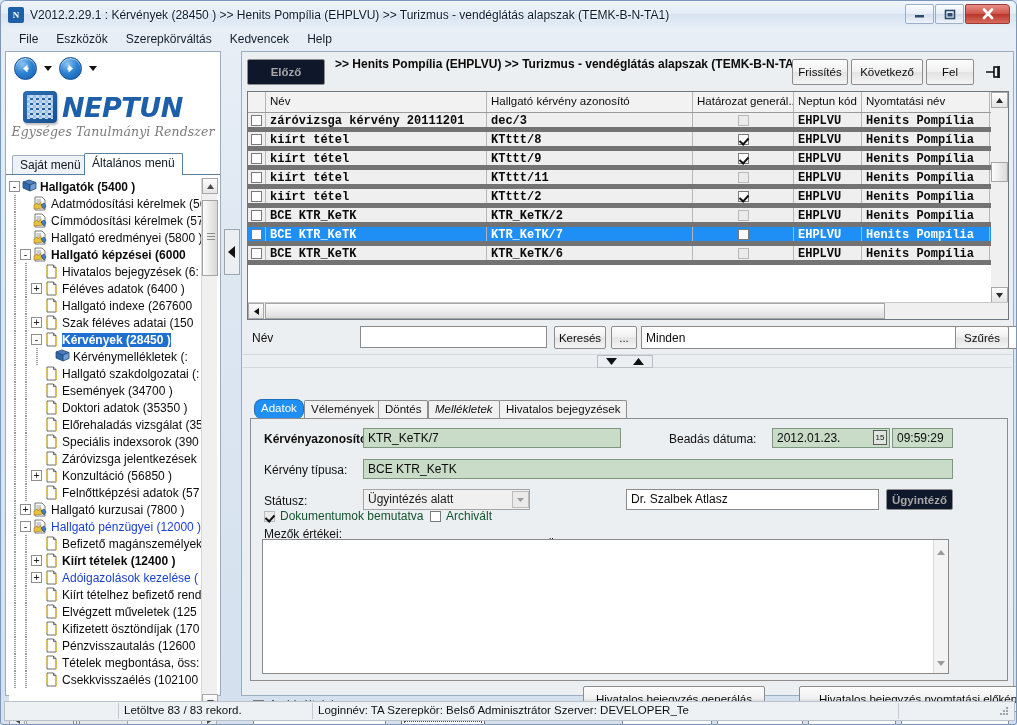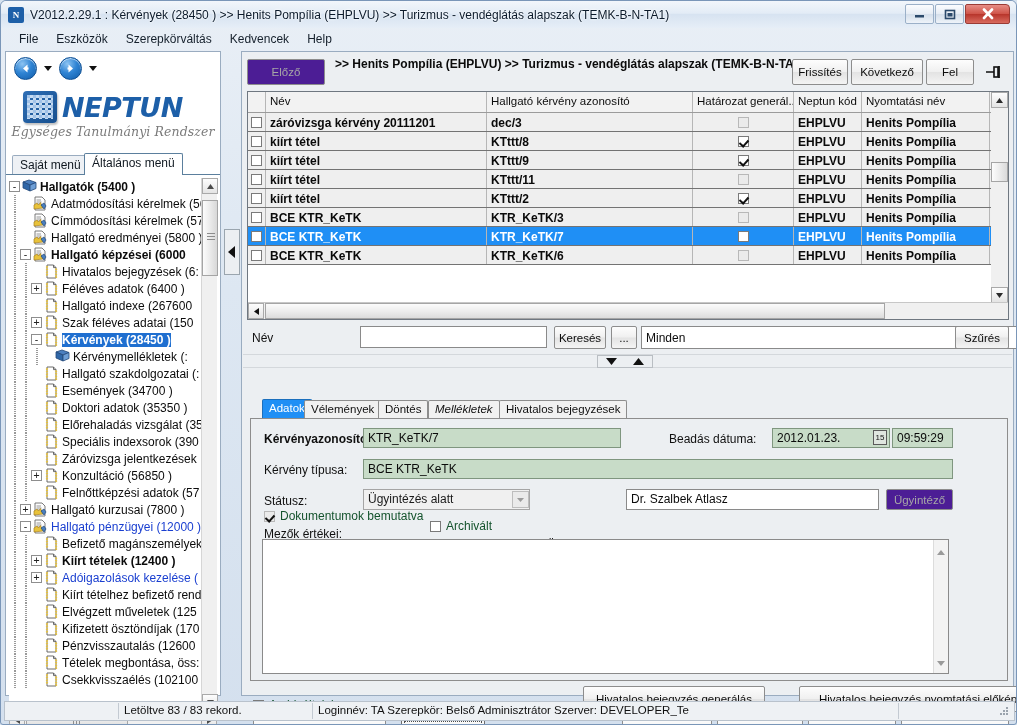--- a/index.html
+++ b/index.html
@@ -178,41 +178,41 @@
 
   
   #head {
     position:absolute; left:5px; top:4px; width:762px; height:34px;
   }
   .gbtn {
     border:1px solid #8d8d8d; background:linear-gradient(to bottom,#fdfdfd 0%,#f0f0f0 48%,#e3e3e3 52%,#f4f4f4 100%);
     font-size:11.5px; color:#0c0c0c; display:flex; align-items:center; justify-content:center;
     border-radius:2px;
   }
-  .gbtn.disabled { color:#a7a7a7; background:#4c1d95; }
+  .gbtn.disabled { color:#a7a7a7; background:#0f172a;font-weight:bold; }
   #btn-elozo { position:absolute; left:0; top:3px; width:78px; height:26px; }
   #breadcrumb {
     position:absolute; left:88px; top:0px; width:600px;
     font-size:12px; font-weight:bold; color:#0b0b0b; line-height:17px;
   }
   #btn-frissites { position:absolute; left:545px; top:3px; width:56px; height:26px; }
   #btn-kovetkezo { position:absolute; left:604px; top:3px; width:72px; height:26px; }
   #btn-fel       { position:absolute; left:679px; top:3px; width:48px; height:26px; }
   #pin { position:absolute; left:735px; top:6px; width:22px; height:20px; display:flex;align-items:center;justify-content:center;}
 
   
   #grid {
     position:absolute; left:5px; top:39px; width:762px; height:229px;
     background:#fff; border:1px solid #6f7780;
   }
   #grid-head { display:flex; height:21px; background:#f2f2f2; border-bottom:1px solid #9b9b9b; }
   .gh { border-right:1px solid #b6b6b6; padding:3px 4px 0 4px; font-size:11.5px; color:#0d0d0d;
         overflow:hidden; white-space:nowrap; }
-  .grow { display:flex; height:19px; border-bottom:1px solid #737373; font-size:12px; font-weight:bold;
-          color:#0a0a0a; background:#efefef; }
+  .grow { display:flex; height:19px; border-bottom:5px solid #737373; font-size:12px; font-weight:bold;
+          color:#0a0a0a; background:#efefef;font-family:Liberation Mono, monospace; }
   .grow.sel { background:#1f8ff5; color:#ffffff; }
   .gc { border-right:1px solid #b6b6b6; padding:1px 4px 0 4px; overflow:hidden; white-space:nowrap;
         display:flex; align-items:center; }
   .gc.ctr { justify-content:center; }
   .cb { width:11px;height:11px;border:1px solid #7a7a7a; background:#fff; display:inline-block;
         position:relative; flex:0 0 auto; }
   .cb.checked::after {
     content:""; position:absolute; left:2px; top:1px; width:4px; height:7px;
     border:solid #111; border-width:0 2px 2px 0; transform:rotate(42deg);
   }
@@ -812,21 +812,21 @@
               <span class="cb checked"></span>
             </div>
             <div class="gc" style="width:68px;">EHPLVU</div>
             <div class="gc" style="width:128px;">Henits Pompília</div>
           </div>
           <div class="grow">
             <div class="gc ctr" style="width:18px;">
               <span class="cb"></span>
             </div>
             <div class="gc" style="width:221px;">BCE KTR_KeTK</div>
-            <div class="gc" style="width:206px;">KTR_KeTK/3</div>
+            <div class="gc" style="width:206px;">KTR_KeTK/2</div>
             <div class="gc ctr" style="width:101px;">
               <span class="cb light"></span>
             </div>
             <div class="gc" style="width:68px;">EHPLVU</div>
             <div class="gc" style="width:128px;">Henits Pompília</div>
           </div>
           <div class="grow sel">
             <div class="gc ctr" style="width:18px;">
               <span class="cb"></span>
             </div>
@@ -893,21 +893,21 @@
         <svg width="11" height="7" viewBox="0 0 11 7">
             <path d="M0 0 L11 0 L5.5 7 Z" fill="#111"></path>
           </svg>
         <svg width="11" height="7" viewBox="0 0 11 7">
             <path d="M5.5 0 L11 7 L0 7 Z" fill="#111"></path>
           </svg>
       </div>
     </div>
 
     <div id="tabsbar">
-      <div class="dtab active" style="left:12px;">Adatok</div>
+      <div class="dtab active" style="left:4px;border-radius:8px;">Adatok</div>
       <div class="dtab" style="left:54px;">Vélemények</div>
       <div class="dtab" style="left:128px;">Döntés</div>
       <div class="dtab" style="left:178px;font-style:italic;">Mellékletek</div>
       <div class="dtab" style="left:249px;">Hivatalos bejegyzések</div>
     </div>
 
     <div id="tabs-body">
 
       <div class="flabel" style="left:13px; top:13px;font-weight:bold;">Kérvényazonosító:</div>
       <div class="gfield" style="left:112px; top:9px; width:258px; height:20px;">KTR_KeTK/7</div>
@@ -929,21 +929,21 @@
       </div>
 
       <div class="flabel" style="left:296px; top:75px;margin-top:44px;">Ügyintéző:</div>
       <div class="wfield" style="left:375px; top:70px; width:253px; height:21px;">Dr. Szalbek Atlasz</div>
       <div class="gbtn disabled" style="position:absolute;left:635px;top:70px;width:67px;height:21px;">Ügyintéző</div>
 
       <div class="ckrow" style="left:13px; top:90px;">
         <span class="cb light checked"></span>
         <span>Dokumentumok bemutatva</span>
       </div>
-      <div class="ckrow" style="left:179px; top:100px;">
+      <div class="ckrow" style="left:179px; top:90px;">
         <span class="cb"></span>
         <span>Archivált</span>
       </div>
 
       <div class="flabel" style="left:13px; top:108px;">Mezők értékei:</div>
       <div id="memo">
         <div id="memo-vsb">
           <div style="position:absolute;left:3px;top:4px;">
             <svg width="8" height="5" viewBox="0 0 8 5">
                 <path d="M4 0 L8 5 L0 5 Z" fill="#9a9a9a"></path>

